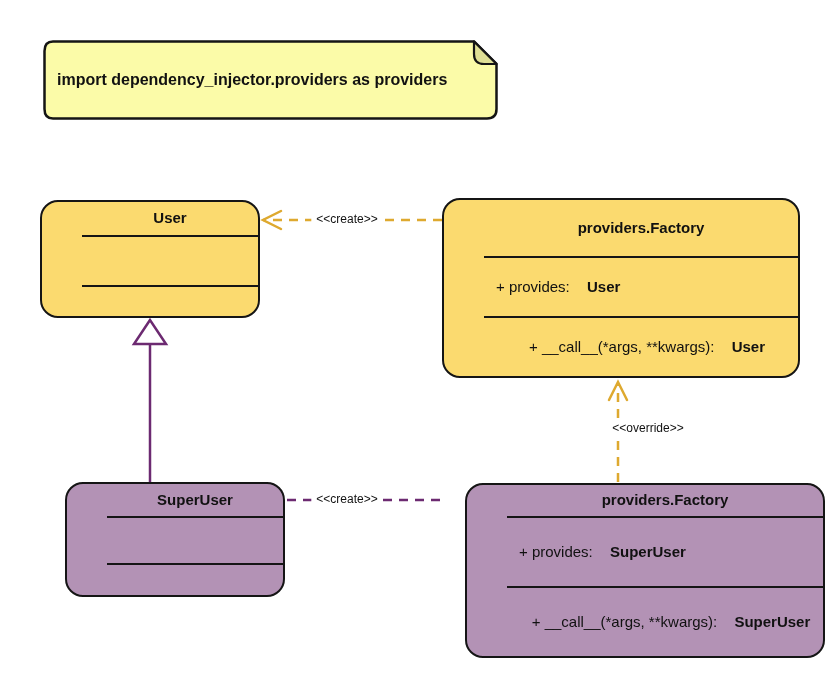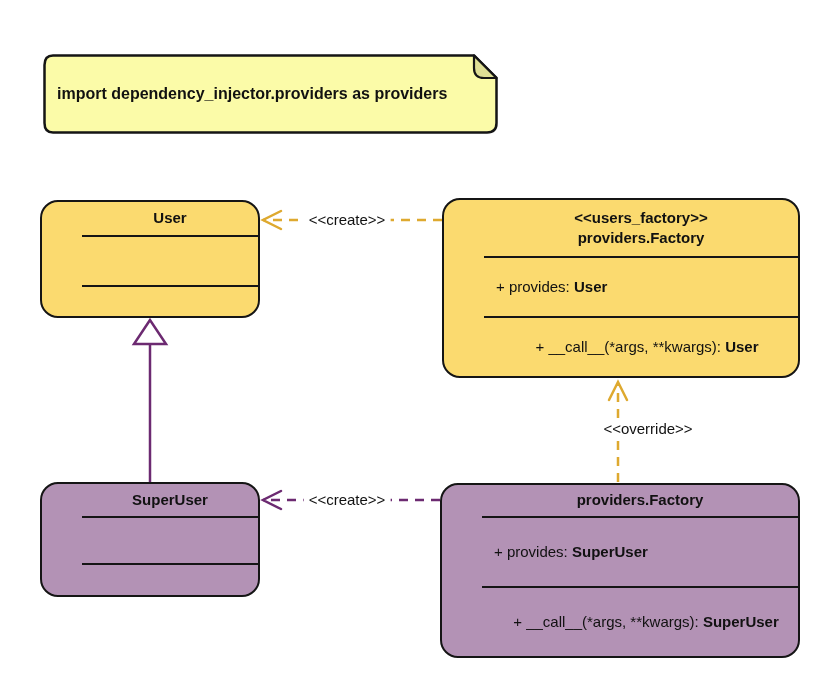--- a/index.html
+++ b/index.html
@@ -12,50 +12,50 @@
     --border-black:#151515;
     --label-text:#111111;
     --canvas-bg:#FFFFFF;
   }
   *{box-sizing:border-box;margin:0;padding:0;}
   html,body{width:840px;height:700px;background:var(--canvas-bg);overflow:hidden;}
   body{font-family:"Liberation Sans",sans-serif;color:var(--label-text);}
   .canvas{position:relative;width:840px;height:700px;background:var(--canvas-bg);}
 
   
-  .note{position:absolute;left:43px;top:40px;width:455px;height:80px;margin-top:14px;}
+  .note{position:absolute;left:43px;top:40px;width:455px;height:80px;}
   .note svg{position:absolute;inset:0;}
   .note-body{fill:var(--note-fill);stroke:var(--border-black);stroke-width:2.5;stroke-linejoin:round;}
   .note-flap{fill:var(--note-fold-fill);stroke:var(--border-black);stroke-width:2.2;stroke-linejoin:round;}
   .note-text{position:absolute;left:14px;top:0;height:80px;display:flex;align-items:center;
              font-size:16px;font-weight:bold;white-space:pre;}
 
   
   .uml-class{position:absolute;border:2.5px solid var(--border-black);border-radius:18px;
              display:flex;flex-direction:column;overflow:hidden;padding-left:40px;}
   .uml-class.yellow{background:var(--class-yellow-fill);}
-  .uml-class.purple{background:var(--class-purple-fill);}
+  .uml-class.purple{background:var(--class-purple-fill);margin-left:25px;}
   .uml-title{display:flex;flex-direction:column;align-items:center;justify-content:center;
              font-weight:bold;font-size:15px;border-bottom:2px solid var(--border-black);
              line-height:20px;flex:0 0 auto;}
-  .uml-section{flex:0 0 auto;border-bottom:2px solid var(--border-black);}
+  .uml-section{flex:0 0 auto;border-bottom:2px solid var(--border-black);gap:13px;}
   .uml-section.last{border-bottom:none;flex:1 1 auto;justify-content:center;}
   .uml-member{display:flex;align-items:center;font-size:15px;padding-left:12px;white-space:pre;}
 
   
   svg.edges{position:absolute;inset:0;pointer-events:none;}
   .dash{fill:none;stroke-width:2.5;stroke-dasharray:9 7;}
   .solid{fill:none;stroke-width:2.5;}
   .head{fill:none;stroke-width:2.5;stroke-linecap:round;}
   .gold{stroke:var(--arrow-gold);}
   .purple-stroke{stroke:var(--arrow-purple);}
   .tri{fill:#ffffff;stroke:var(--arrow-purple);stroke-width:2.5;stroke-linejoin:miter;}
 
   .edge-label{position:absolute;transform:translate(-50%,-50%);background:var(--canvas-bg);
-              font-size:15px;padding:0 5px;white-space:nowrap;color:var(--label-text);}
+              font-size:12px;padding:0 5px;white-space:nowrap;color:var(--label-text);}
 </style>
 </head>
 <body>
 
 <div class="canvas">
 
   <svg class="edges" width="840" height="700">
 
     <line class="dash gold" x1="442" y1="220" x2="263" y2="220"></line>
     <polyline class="head gold" points="281,211 263,220 281,229"></polyline>
@@ -79,21 +79,20 @@
   </div>
 
   <div class="uml-class yellow" style="left:40px;top:200px;width:220px;height:118px;">
     <div class="uml-title" style="height:34.5px">User</div>
     <div class="uml-section" style="height:50px"></div>
     <div class="uml-section last"></div>
   </div>
 
   <div class="uml-class yellow" style="left:442px;top:198px;width:358px;height:180px;">
     <div class="uml-title" style="height:57.5px">
-      <span>&lt;&lt;users_factory&gt;&gt;</span>
       <span>providers.Factory</span>
     </div>
     <div class="uml-section uml-member" style="height:60px">
       <span>+ provides: </span><b>User</b>
     </div>
     <div class="uml-section last uml-member">
       <span>+ __call__(*args, **kwargs): </span><b>User</b>
     </div>
   </div>
 

